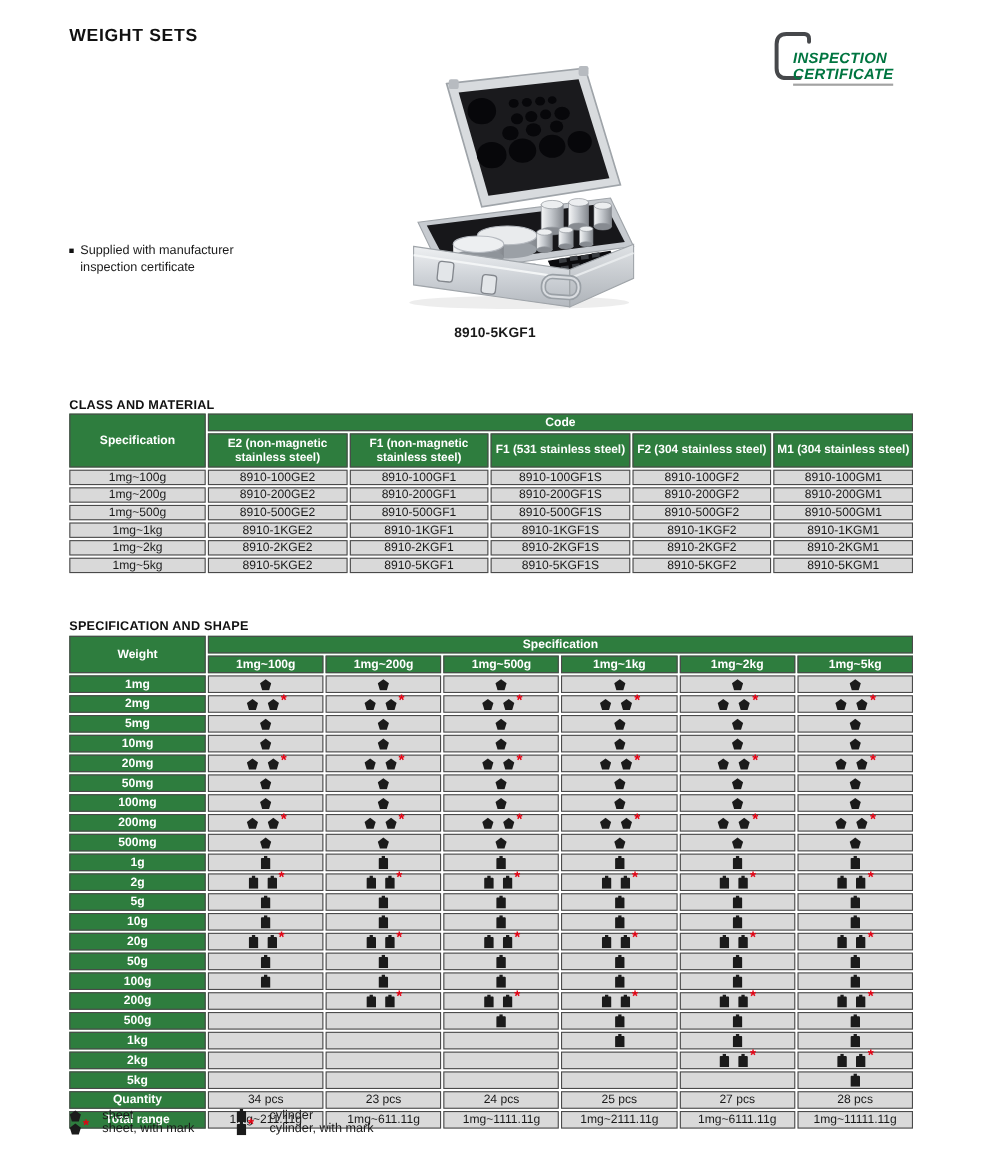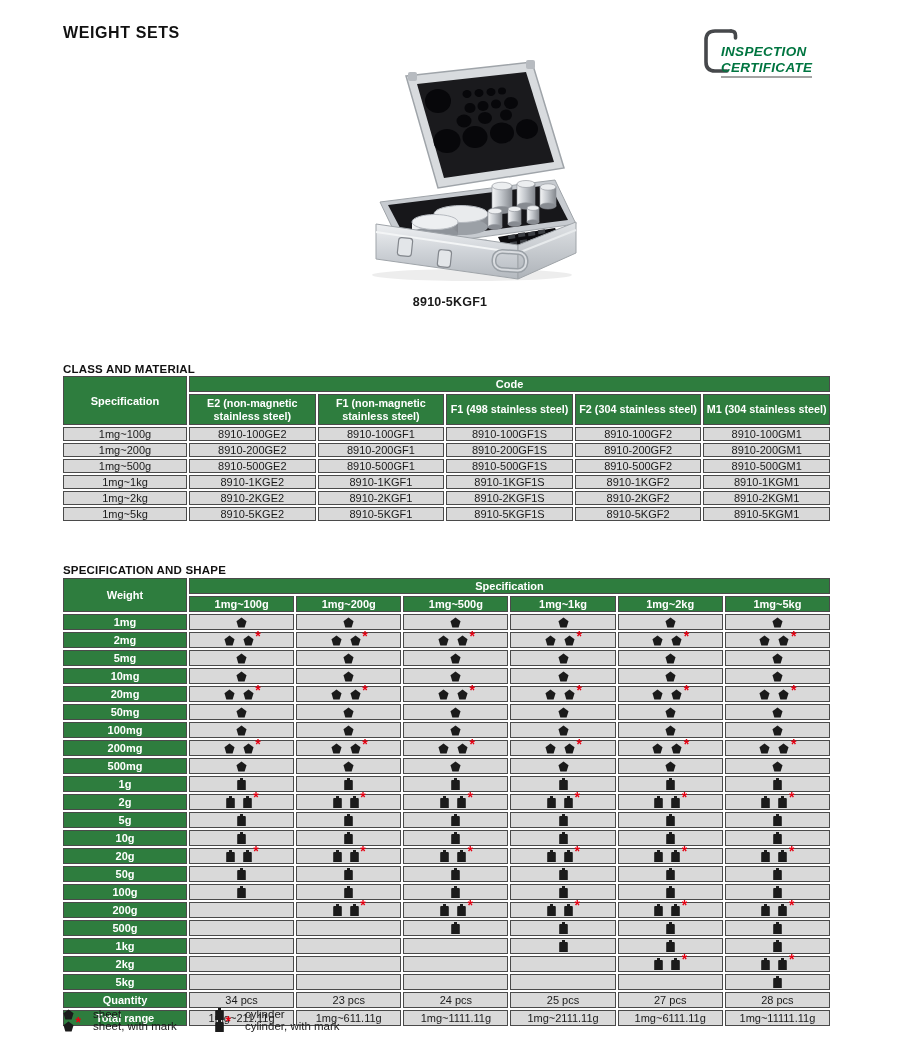--- a/index.html
+++ b/index.html
@@ -189,20 +189,24 @@
       <g>
         <rect x="48" y="182" width="14" height="18" rx="3" fill="#e3e6e9" stroke="#83878d" stroke-width="1.2" transform="rotate(6 55 191)"></rect>
         <rect x="88" y="194" width="13" height="17" rx="3" fill="#e3e6e9" stroke="#83878d" stroke-width="1.2" transform="rotate(6 94 202)"></rect>
 
         <rect x="144" y="196" width="32" height="18" rx="8" fill="none" stroke="#9aa0a6" stroke-width="5" transform="rotate(4 160 205)"></rect>
         <rect x="144" y="196" width="32" height="18" rx="8" fill="none" stroke="#d9dce0" stroke-width="2" transform="rotate(4 160 205)"></rect>
       </g>
     </svg>
   </div>
 
+  <div class="bullet">
+    <span class="sq"></span>
+    <span>Supplied with manufacturer inspection certificate</span>
+  </div>
 
   <div class="pcode">8910-5KGF1</div>
 
   <div class="sec-title" id="sec1-title">CLASS AND MATERIAL</div>
 
   <table class="ctable">
     <colgroup>
         <col style="width:124px">
         <col>
         <col>
@@ -211,21 +215,21 @@
         <col>
       </colgroup>
     <thead>
       <tr>
         <th rowspan="2">Specification</th>
         <th colspan="5">Code</th>
       </tr>
       <tr id="ct-cols">
           <th>E2 (non-magnetic stainless steel)</th>
           <th>F1 (non-magnetic stainless steel)</th>
-          <th>F1 (498 stainless steel)</th>
+          <th>F1 (531 stainless steel)</th>
           <th>F2 (304 stainless steel)</th>
           <th>M1 (304 stainless steel)</th>
         </tr>
     </thead>
     <tbody id="ct-body">
         <tr>
           <td class="spec">1mg~100g</td>
           <td>8910-100GE2</td>
           <td>8910-100GF1</td>
           <td>8910-100GF1S</td>

